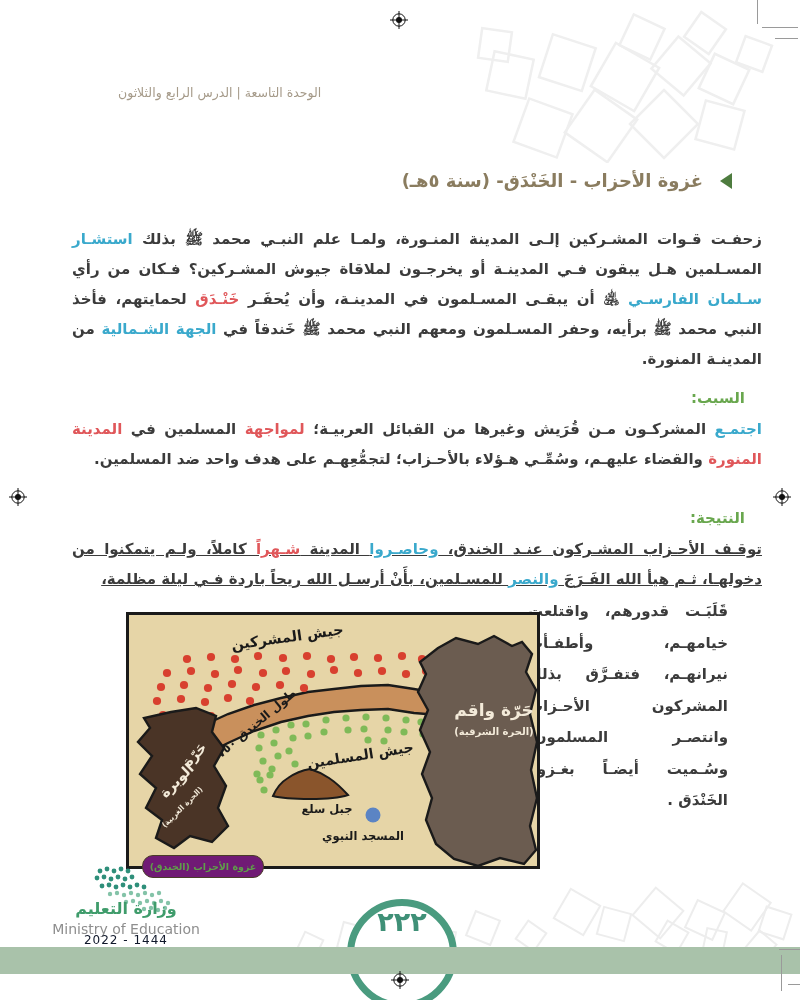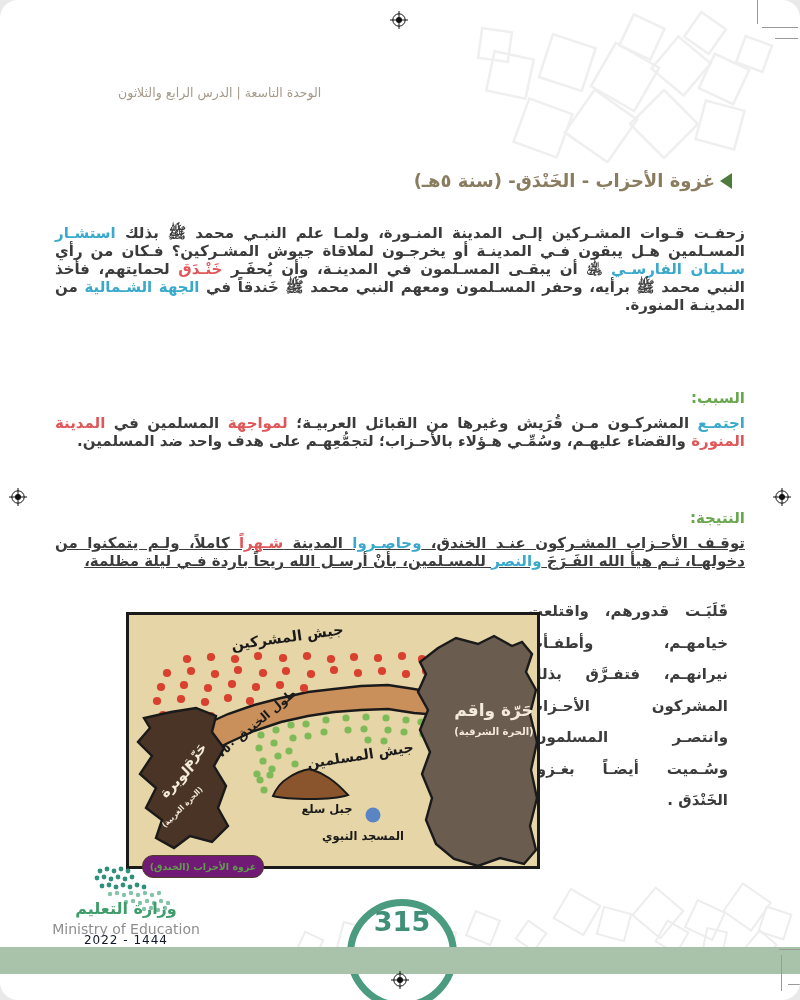--- a/index.html
+++ b/index.html
@@ -1,24 +1,24 @@
 <!DOCTYPE html>
 <html lang="ar"><head>
 <meta charset="utf-8">
 <style>
   html,body{margin:0;padding:0;background:#e9e9e9;}
   .page{position:relative;width:800px;height:1000px;background:#ffffff;overflow:hidden;
-        font-family:"DejaVu Sans",sans-serif;margin:0 auto;border-radius:18px;}
+        font-family:"DejaVu Sans",sans-serif;margin:0 auto;}
   .hdr{position:absolute;top:85px;left:118px;font-size:12.5px;color:#a59a89;direction:rtl;white-space:nowrap;}
-  .title-row{position:absolute;top:170px;right:68px;display:flex;direction:rtl;align-items:center;gap:5px;}
+  .title-row{position:absolute;top:170px;right:68px;display:flex;direction:rtl;align-items:center;gap:17px;}
   .title-arrow{width:0;height:0;border-top:8px solid transparent;border-bottom:8px solid transparent;
                border-right:12px solid #4e7c3f;}
   .title-text{font-size:18px;font-weight:bold;color:#8a7c5f;white-space:nowrap;}
-  .para{position:absolute;right:55px;width:690px;direction:rtl;text-align:justify;
-        font-size:15px;line-height:18px;font-weight:bold;color:#3b3b3b;}
+  .para{position:absolute;right:38px;width:690px;direction:rtl;text-align:justify;
+        font-size:15px;line-height:30px;font-weight:bold;color:#3b3b3b;}
   .p-intro{top:224px;} .p-reason{top:414px;} .p-result{top:534px;text-decoration:underline;}
   .sec-h{position:absolute;right:55px;direction:rtl;font-size:15px;font-weight:bold;color:#69a74e;}
   .h-reason{top:389px;} .h-result{top:509px;}
   .side-col{position:absolute;top:596px;right:72px;width:200px;direction:rtl;text-align:justify;
             font-size:15px;line-height:31.5px;font-weight:bold;color:#3b3b3b;}
   .seg-teal{color:#3aa9cc;} .seg-red{color:#e0575a;}
   .map-wrap{position:absolute;left:126px;top:612px;width:414px;height:257px;z-index:1;}
   .map-caption{position:absolute;left:142px;top:855px;width:120px;height:21px;background:#701a75;
                border:1.5px solid #4a3c28;border-radius:11px;display:flex;align-items:center;
                justify-content:center;font-size:9.5px;font-weight:bold;color:#5f9e4a;z-index:3;direction:rtl;}
@@ -288,15 +288,15 @@
         <circle cx="83" cy="46" r="2.2"></circle>
     </g>
   </svg>
 
   <div class="moe-ar">وزارة التعليم</div>
   <div class="moe-en">Ministry of Education</div>
   <div class="moe-yr">2022 - 1444</div>
 
   <div class="page-circle"></div>
   <div class="band"></div>
-  <div class="page-num">315</div>
+  <div class="page-num">٢٢٢</div>
 
 </div>
 
 </body></html>

